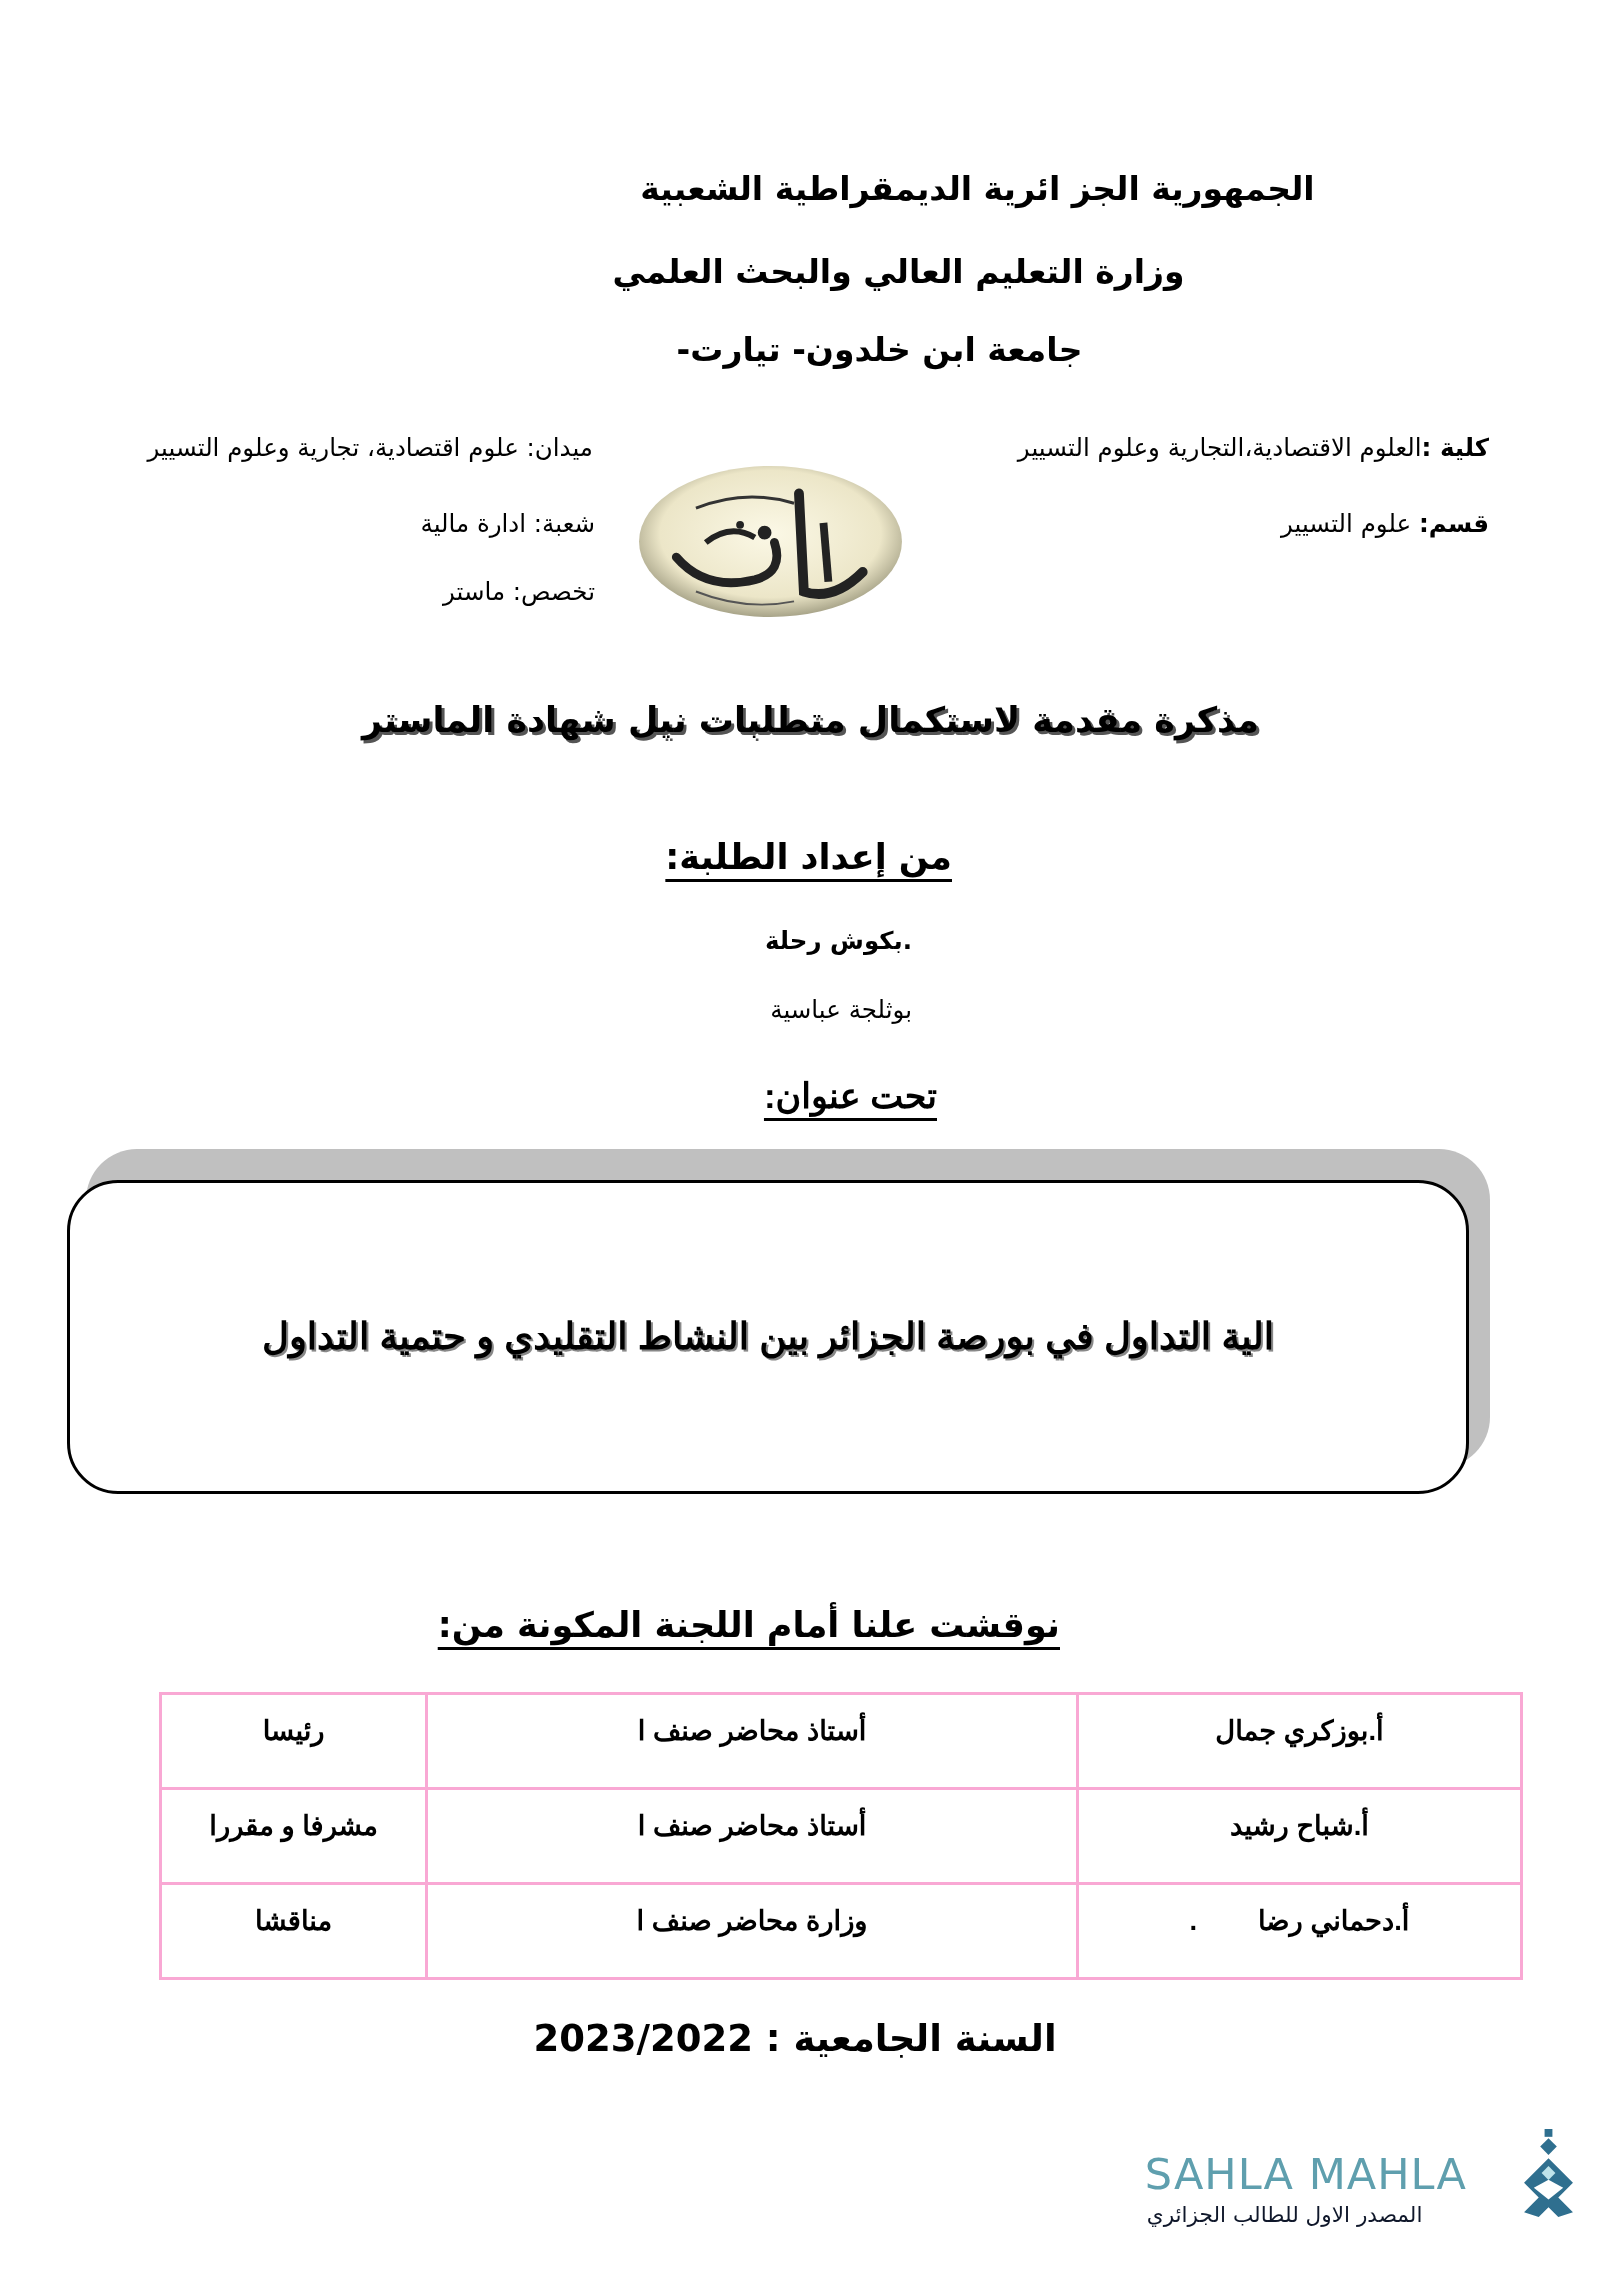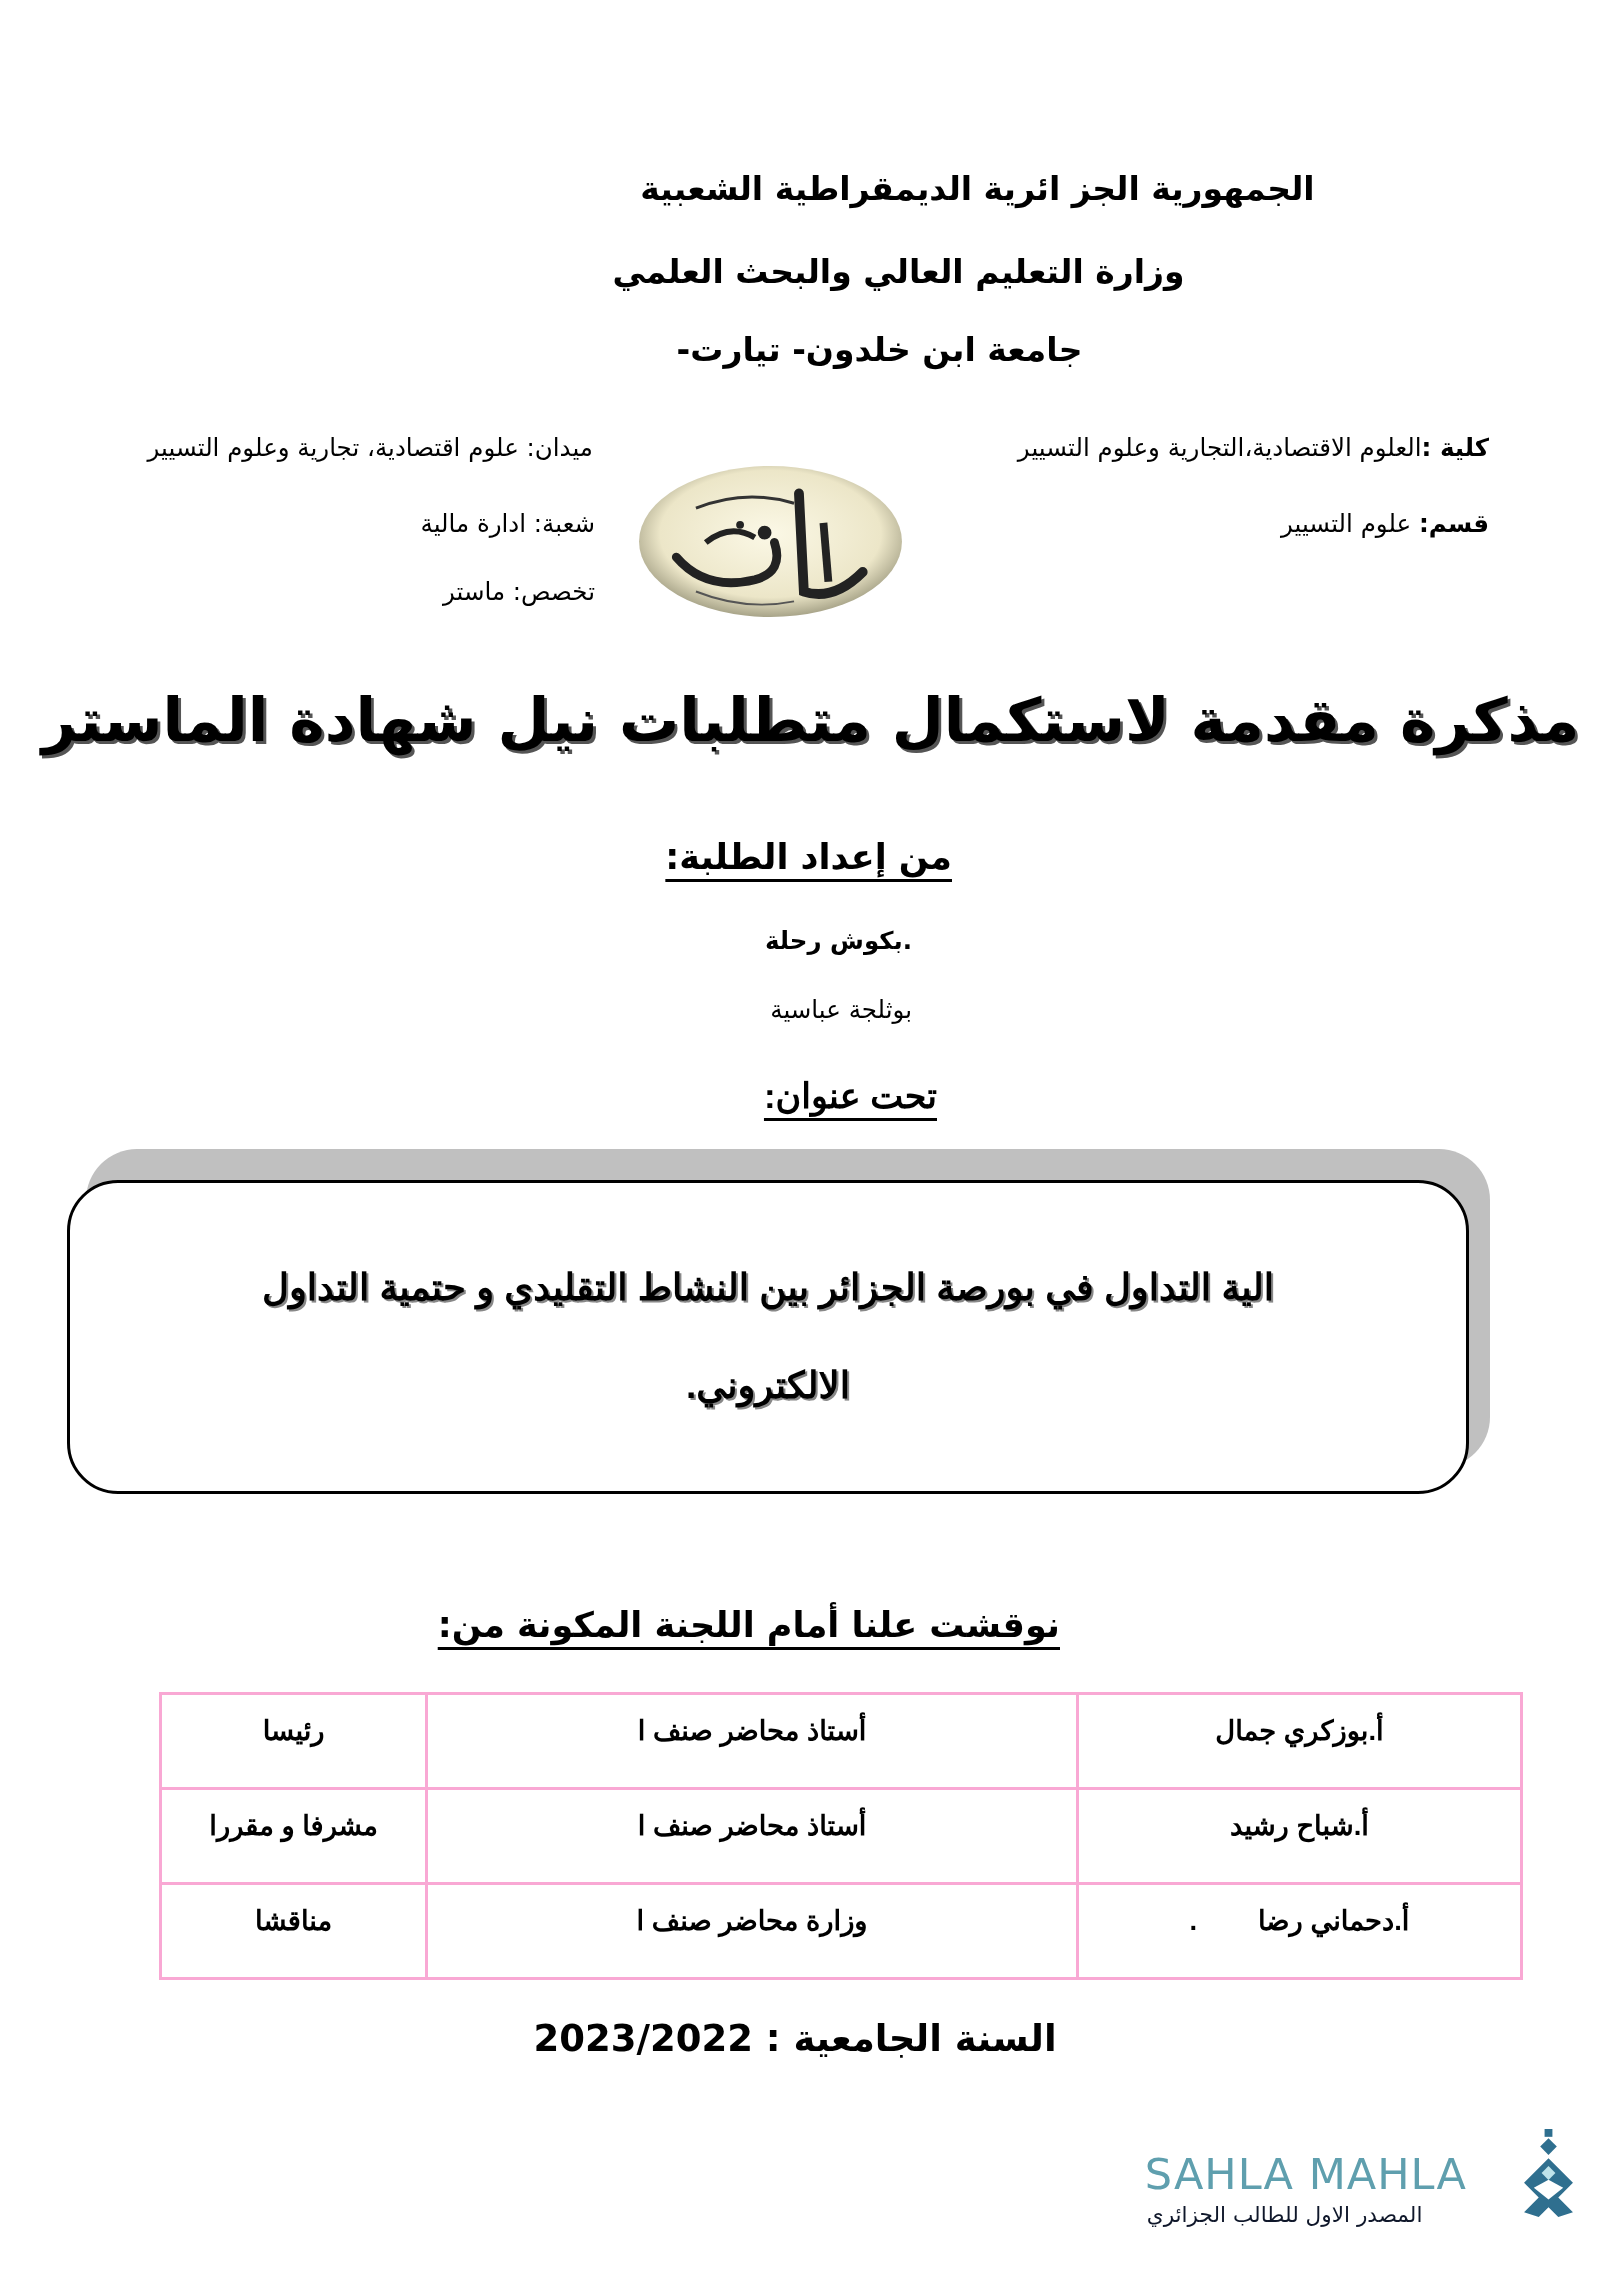--- a/index.html
+++ b/index.html
@@ -13,21 +13,21 @@
   .hdr1 { top:167px; left:167px; }
   .hdr2 { top:250px; left:88px; }
   .hdr3 { top:328px; left:69px; }
 
   .meta { font-size:24.5px; line-height:33px; white-space:nowrap; }
   .meta b { font-weight:bold; }
 
   .logo { left:637px; top:464px; width:267px; height:155px; }
 
   .main-title { top:686px; left:0; width:1621px; text-align:center;
-                font-size:60px; font-weight:bold; line-height:69px;
+                font-size:35px; font-weight:bold; line-height:69px;
                 text-shadow:2.9px 2.9px 0 #555; letter-spacing:0px; box-sizing:border-box; }
 
   .sec-head { font-weight:bold; font-size:35px; line-height:45px;
               text-decoration:underline; text-underline-offset:9.8px; text-decoration-thickness:2.9px; white-space:nowrap; }
 
   .student { font-size:24.5px; line-height:33px; white-space:nowrap; }
 
   .shadow-box { left:86px; top:1149px; width:1404px; height:319px;
                 background:#c0c0c0; border-radius:51px; }
   .title-box { left:67px; top:1180px; width:1402px; height:314px;
@@ -94,21 +94,20 @@
 <div class="abs main-title rtl">مذكرة مقدمة لاستكمال متطلبات نيل شهادة الماستر</div>
 
 <div class="abs sec-head rtl" style="right:669px; top:835px;">من إعداد الطلبة:</div>
 <div class="abs student rtl" style="right:709px; top:924px;font-weight:bold;">.بكوش رحلة</div>
 <div class="abs student rtl" style="right:709px; top:993px;">بوثلجة عباسية</div>
 
 <div class="abs sec-head rtl" style="right:684px; top:1073px; font-family:'Liberation Sans', sans-serif;">تحت عنوان:</div>
 <div class="abs shadow-box"></div>
 <div class="abs title-box">
   <div class="thesis-line rtl">الية التداول في بورصة الجزائر بين النشاط التقليدي و حتمية التداول</div>
-  <div class="thesis-line rtl">الالكتروني.</div>
 </div>
 
 <div class="abs sec-head rtl" style="right:561px; top:1603px;">نوقشت علنا أمام اللجنة المكونة من:</div>
 <table class="jury rtl">
   <tbody>
       <tr>
     <td class="c-name">أ.بوزكري جمال</td>
     <td class="c-grade">أستاذ محاضر صنف ا</td>
     <td class="c-role">رئيسا</td>
   </tr>

